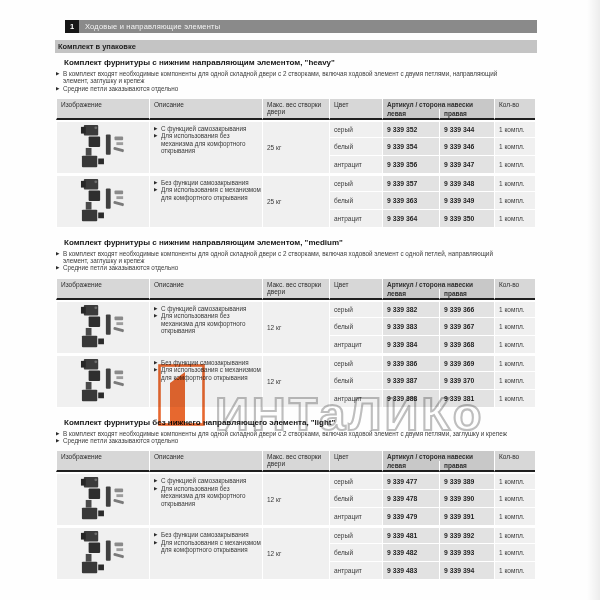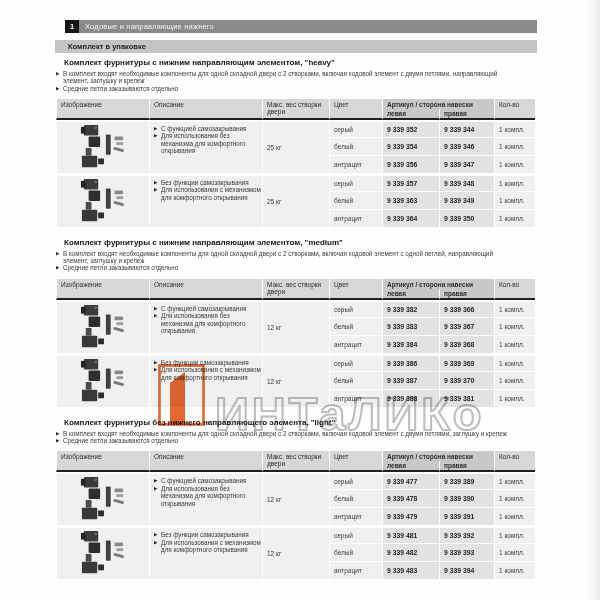--- a/index.html
+++ b/index.html
@@ -13,21 +13,21 @@
 
   
   .chapter-bar { position:absolute; left:65px; top:20px; width:472px; height:13px;
     background:#8a8a8a; display:flex; align-items:center; }
   .chapter-num { width:14px; height:13px; background:#161616; color:#fff;
     font-size:7.5px; font-weight:bold; display:flex; align-items:center; justify-content:center; }
   .chapter-title { color:#f4f4f4; font-size:7.5px; padding-left:6px; letter-spacing:.2px; }
 
   .sub-bar { position:absolute; left:55px; top:40px; width:482px; height:13px;
     background:#c4c4c4; display:flex; align-items:center; }
-  .sub-bar span { color:#1e1e1e; font-size:7.5px; font-weight:bold; padding-left:13px; }
+  .sub-bar span { color:#1e1e1e; font-size:7.5px; font-weight:bold; padding-left:3px; }
 
   .main { position:absolute; left:56px; top:56px; width:480px; }
 
   .sec-title { font-size:8px; font-weight:bold; color:#161616; margin:10px 0 3px 8px; }
   .sec-title:first-child { margin-top:2px; }
   .bullets { margin:0; padding:0; list-style:none; max-width:458px; }
   .bullets li { display:flex; font-size:6.3px; line-height:7.3px; color:#3c3c3c; }
   .bullets .arr { flex:0 0 7px; font-size:4.5px; line-height:7.3px; color:#2c2c2c; }
 
   table { border-collapse:separate; border-spacing:0; table-layout:fixed;
@@ -76,21 +76,21 @@
     <rect x="44" y="19" width="7" height="3" fill="#9d9d9d"></rect>
     <rect x="41" y="25" width="11" height="3" rx="1" fill="#7a7a7a" transform="rotate(16 46 26)"></rect>
   </symbol>
 </svg>
 
 <div class="page">
   <div class="edge-shadow"></div>
 
   <div class="chapter-bar">
     <div class="chapter-num">1</div>
-    <div class="chapter-title">Ходовые и направляющие нижнего</div>
+    <div class="chapter-title">Ходовые и направляющие элементы</div>
   </div>
   <div class="sub-bar">
     <span>Комплект в упаковке</span>
   </div>
 
   <div class="main">
 
     <div class="sec-title">Комплект фурнитуры с нижним направляющим элементом, "heavy"</div>
     <ul class="bullets">
       <li>

